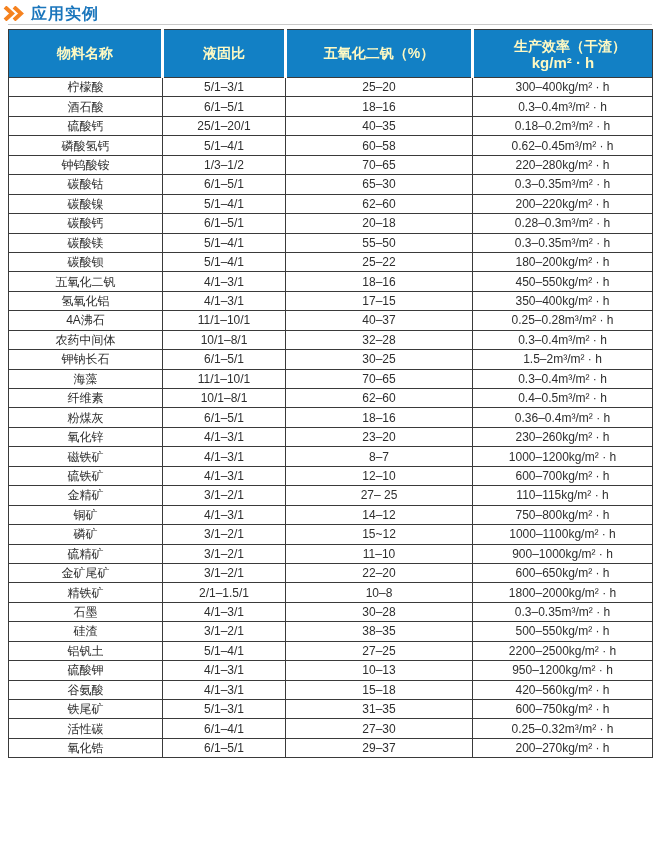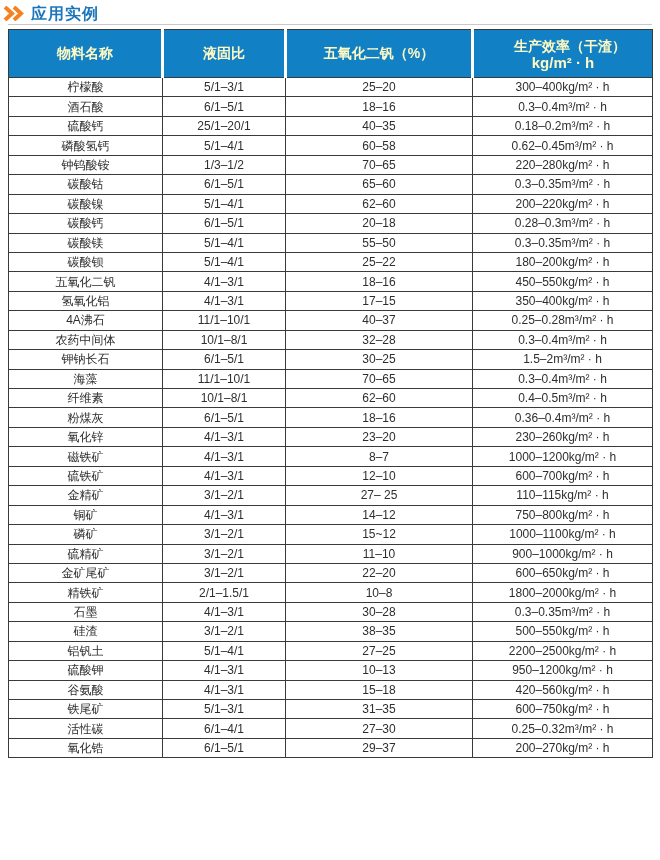--- a/index.html
+++ b/index.html
@@ -135,21 +135,21 @@
       </tr>
       <tr>
         <td>钟钨酸铵</td>
         <td>1/3–1/2</td>
         <td>70–65</td>
         <td>220–280kg/m² · h</td>
       </tr>
       <tr>
         <td>碳酸钴</td>
         <td>6/1–5/1</td>
-        <td>65–60</td>
+        <td>65–30</td>
         <td>0.3–0.35m³/m² · h</td>
       </tr>
       <tr>
         <td>碳酸镍</td>
         <td>5/1–4/1</td>
         <td>62–60</td>
         <td>200–220kg/m² · h</td>
       </tr>
       <tr>
         <td>碳酸钙</td>

